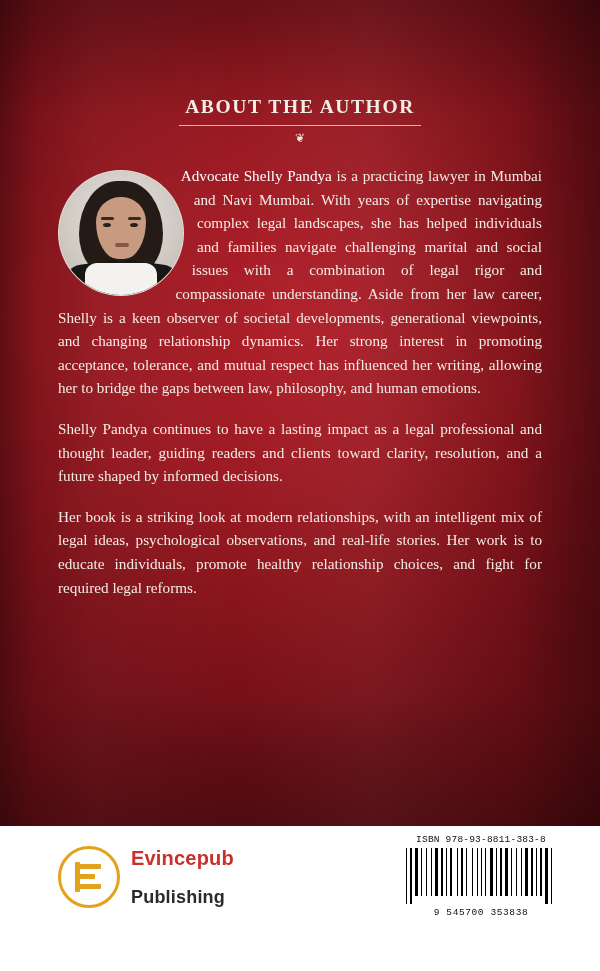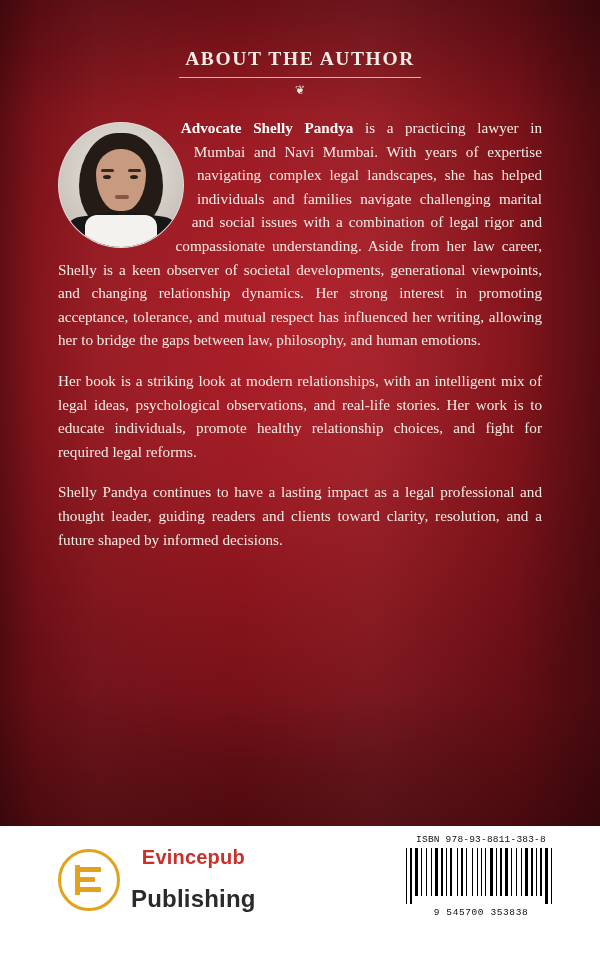--- a/index.html
+++ b/index.html
@@ -41,21 +41,21 @@
       linear-gradient(180deg, rgba(0,0,0,0.22) 0%, rgba(0,0,0,0) 14%, rgba(0,0,0,0) 84%, rgba(0,0,0,0.28) 100%);
     pointer-events: none;
   }
   .cover-inner {
     position: relative;
     z-index: 2;
     padding: 0 58px;
   }
   
   .heading-wrap {
-    margin-top: 48px;
+    margin-top: 96px;
     text-align: center;
   }
   .heading {
     display: inline-block;
     color: #f3ece4;
     font-family: "Liberation Serif", serif;
     font-size: 19.5px;
     letter-spacing: 1.6px;
     font-weight: 700;
     padding: 0 6px 7px 6px;
@@ -73,21 +73,21 @@
     margin-top: 20px;
     color: #f2ece5;
     font-size: 15.2px;
     line-height: 23.6px;
     text-align: justify;
     text-justify: inter-word;
   }
   .body-text p { margin: 0 0 17px 0; }
   .body-text p:last-child { margin-bottom: 0; }
   .lead-name {
-    font-weight: 700;
+    font-weight: 400;
     color: #ffffff;
   }
   
   .portrait {
     float: left;
     width: 124px;
     height: 124px;
     border-radius: 50%;
     margin: 6px 14px 4px 0;
     shape-outside: circle(50%);
@@ -193,32 +193,31 @@
   .logo-mark .bar.b3 { top: 35px; }
   .logo-mark .stem {
     position: absolute;
     left: 14px; top: 13px;
     width: 5px; height: 30px;
     background: #e3a21b;
     border-radius: 1px;
   }
   .pub-text {
     line-height: 1.12;
-    text-align: center;
   }
   .pub-name {
     font-family: "Liberation Sans", sans-serif;
     font-size: 20px;
     font-weight: 700;
     color: #c9302c;
     letter-spacing: 0.2px;
   }
   .pub-sub {
     font-family: "Liberation Sans", sans-serif;
-    font-size: 24px;
+    font-size: 18px;
     font-weight: 600;
     color: #2a2a2a;
     margin-top: 18px;
     letter-spacing: 0.2px;
   }
   
   .barcode-block {
     position: absolute;
     right: 44px;
     top: 8px;
@@ -276,22 +275,22 @@
             <span class="ph-brow-r"></span>
             <span class="ph-eye-l"></span>
             <span class="ph-eye-r"></span>
             <span class="ph-mouth"></span>
             <span class="ph-jacket-l"></span>
             <span class="ph-jacket-r"></span>
             <span class="ph-shirt"></span>
           </span>
           <span class="lead-name">Advocate Shelly Pandya</span><span> is a practicing lawyer in Mumbai and Navi Mumbai. With years of expertise navigating complex legal landscapes, she has helped individuals and families navigate challenging marital and social  issues with a combination of legal rigor and compassionate understanding. Aside from her law career, Shelly is a keen observer of societal developments, generational viewpoints, and changing relationship dynamics. Her strong interest in promoting acceptance, tolerance, and mutual respect has influenced her writing, allowing her to bridge the gaps between law, philosophy, and human emotions.</span>
         </p>
+        <p>Shelly Pandya continues to have a lasting impact as a legal professional and thought leader, guiding readers and clients toward clarity, resolution, and a future shaped by informed decisions.</p>
         <p>Her book is a striking look at modern relationships, with an intelligent mix of legal ideas, psychological observations, and real-life stories. Her work is to educate individuals, promote healthy relationship choices, and fight for required legal reforms.</p>
-        <p>Shelly Pandya continues to have a lasting impact as a legal professional and thought leader, guiding readers and clients toward clarity, resolution, and a future shaped by informed decisions.</p>
       </div>
 
     </div>
   </div>
 
   <div class="footer">
 
     <div class="publisher">
       <div class="logo-mark">
         <span class="stem"></span>

